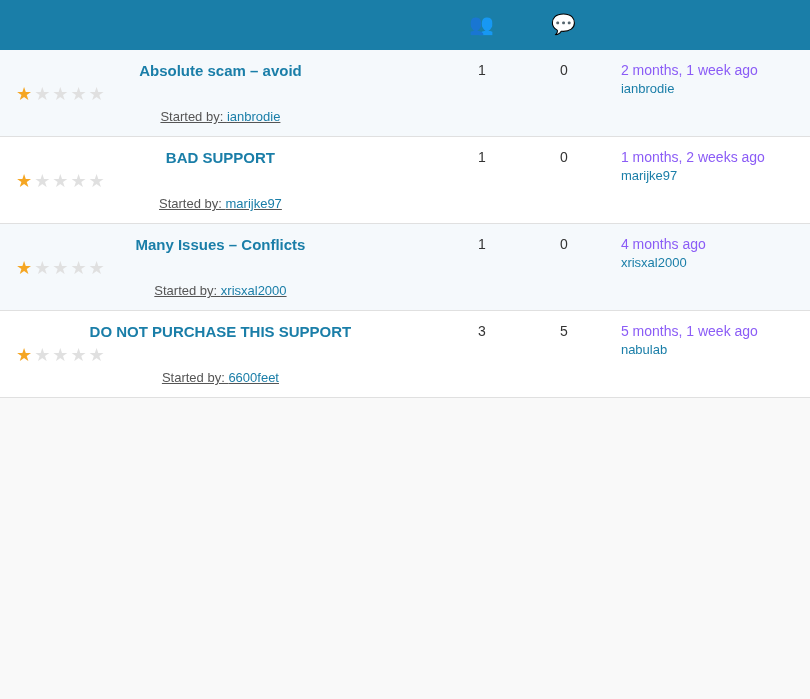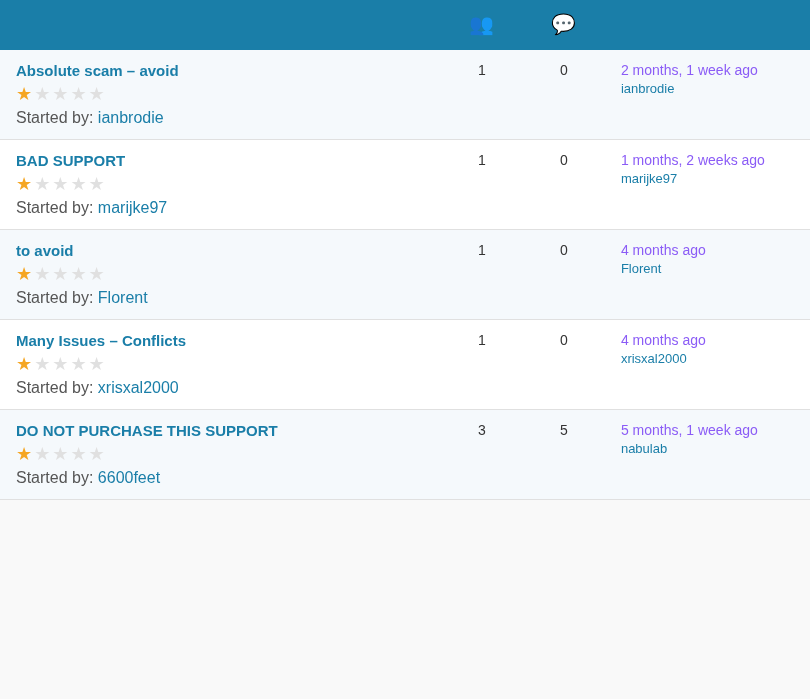--- a/index.html
+++ b/index.html
@@ -48,20 +48,21 @@
     }
     .forum-row:nth-child(even) {
       background: #fff;
     }
     .forum-row td {
       padding: 12px 16px;
       vertical-align: top;
     }
     .topic-cell {
       width: 430px;
+      text-align: center;
     }
     .topic-title {
       color: #1a7ea8;
       font-weight: bold;
       font-size: 15px;
       text-decoration: none;
       display: block;
       margin-bottom: 4px;
     }
     .stars {
@@ -70,22 +71,23 @@
       margin-bottom: 4px;
     }
     .star {
       font-size: 18px;
       color: #e0e0e0;
     }
     .star.filled {
       color: #f5a623;
     }
     .started-by {
-      font-size: 16px;
+      font-size: 13px;
       color: #555;
+      text-decoration: underline;
     }
     .started-by a {
       color: #1a7ea8;
       text-decoration: none;
     }
     .count-cell {
       text-align: center;
       width: 80px;
       color: #333;
       font-size: 14px;
@@ -166,41 +168,20 @@
       </td>
       <td class="count-cell">1</td>
       <td class="count-cell">0</td>
       <td class="last-post-cell">
         <span class="last-post-time">1 months, 2 weeks ago</span>
         <a href="#" class="last-post-user">marijke97</a>
       </td>
     </tr>
       <tr class="forum-row">
       <td class="topic-cell">
-        <a class="topic-title" href="#">to avoid</a>
-        <div class="stars">
-          <span class="star filled">★</span>
-            <span class="star ">★</span>
-            <span class="star ">★</span>
-            <span class="star ">★</span>
-            <span class="star ">★</span>
-        </div>
-        <div class="started-by">
-          Started by: <a href="#">Florent</a>
-        </div>
-      </td>
-      <td class="count-cell">1</td>
-      <td class="count-cell">0</td>
-      <td class="last-post-cell">
-        <span class="last-post-time">4 months ago</span>
-        <a href="#" class="last-post-user">Florent</a>
-      </td>
-    </tr>
-      <tr class="forum-row">
-      <td class="topic-cell">
         <a class="topic-title" href="#">Many Issues – Conflicts</a>
         <div class="stars">
           <span class="star filled">★</span>
             <span class="star ">★</span>
             <span class="star ">★</span>
             <span class="star ">★</span>
             <span class="star ">★</span>
         </div>
         <div class="started-by">
           Started by: <a href="#">xrisxal2000</a>

